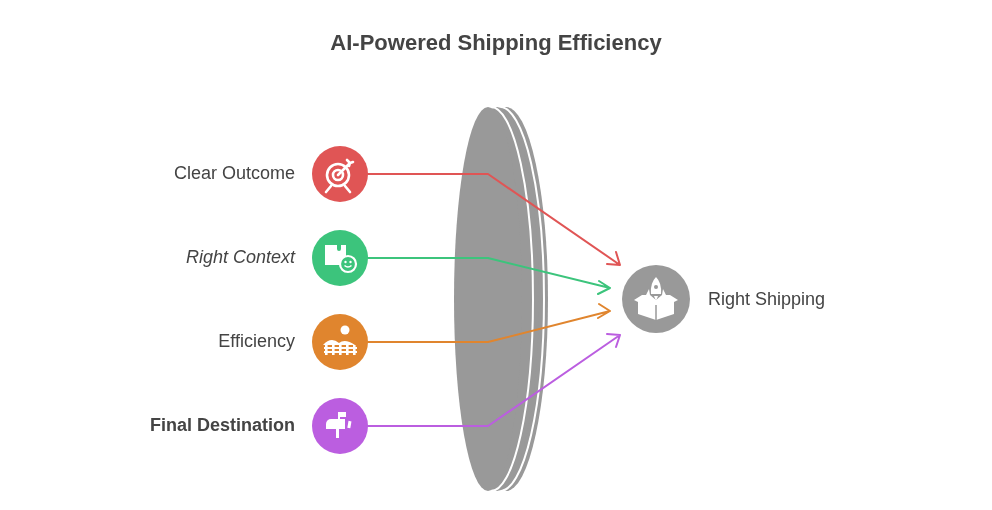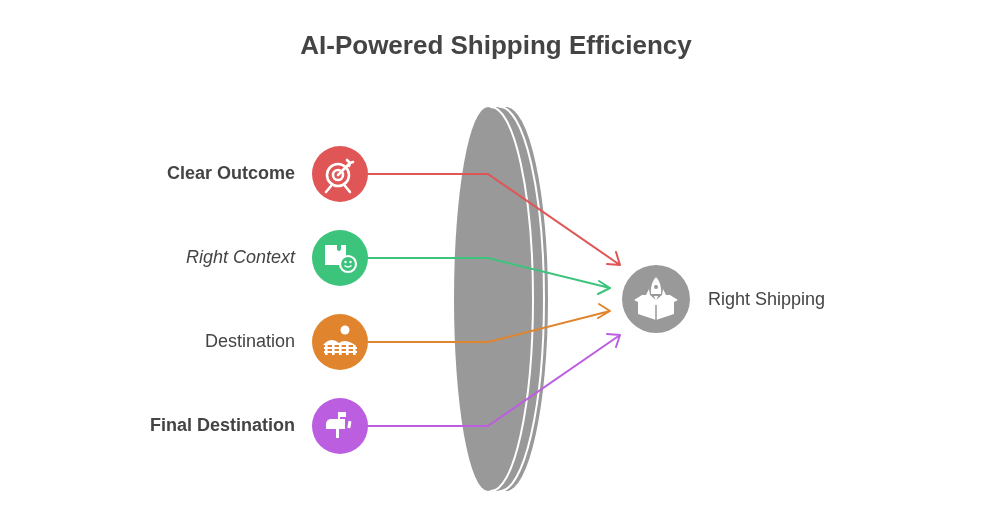--- a/index.html
+++ b/index.html
@@ -1,17 +1,17 @@
 <!DOCTYPE html>
 <html><head>
 <meta charset="utf-8">
 <style>
   html,body{margin:0;padding:0;background:#ffffff;}
   body{width:992px;height:510px;position:relative;overflow:hidden;font-family:"Liberation Sans",sans-serif;}
-  #title{position:absolute;left:0;top:30px;width:992px;text-align:center;font-size:26px;font-weight:bold;color:#444444;}
+  #title{position:absolute;left:0;top:30px;width:992px;text-align:center;font-size:22px;font-weight:bold;color:#444444;}
   svg{position:absolute;left:0;top:0;}
   .lbl{position:absolute;font-size:18px;color:#444444;white-space:nowrap;}
   .lbl.right{text-align:right;width:200px;}
 </style>
 </head>
 <body>
 
 <div id="title">AI-Powered Shipping Efficiency</div>
 
 <svg width="992" height="510" viewBox="0 0 992 510">
@@ -81,17 +81,17 @@
       <path d="M656 277 q6 6 5 17 h-10 q-1 -11 5 -17 z"></path>
       <circle cx="656" cy="287" r="2" fill="#999999"></circle>
       <path d="M649 289 l-3 6 h4 z M663 289 l3 6 h-4 z"></path>
       <path d="M654 296 h4 l-2 5 z"></path>
       <path d="M634 300 l8 -5 h8 l6 5 l6 -5 h8 l8 5 l-4 2 v12 l-18 6 l-18 -6 v-12 z"></path>
       <path d="M656 305 v15" stroke="#999999" stroke-width="1.5"></path>
     </g>
   </g>
 </svg>
 
-<div class="lbl right" style="left:95px;top:163px;font-weight:bold;">Clear Outcome</div>
+<div class="lbl right" style="left:95px;top:163px;">Clear Outcome</div>
 <div class="lbl right" style="left:95px;top:247px;font-style:italic;">Right Context</div>
-<div class="lbl right" style="left:95px;top:331px;">Destination</div>
+<div class="lbl right" style="left:95px;top:331px;">Efficiency</div>
 <div class="lbl right" style="left:95px;top:415px;font-weight:bold;">Final Destination</div>
 <div class="lbl" style="left:708px;top:289px;">Right Shipping</div>
 
 </body></html>

